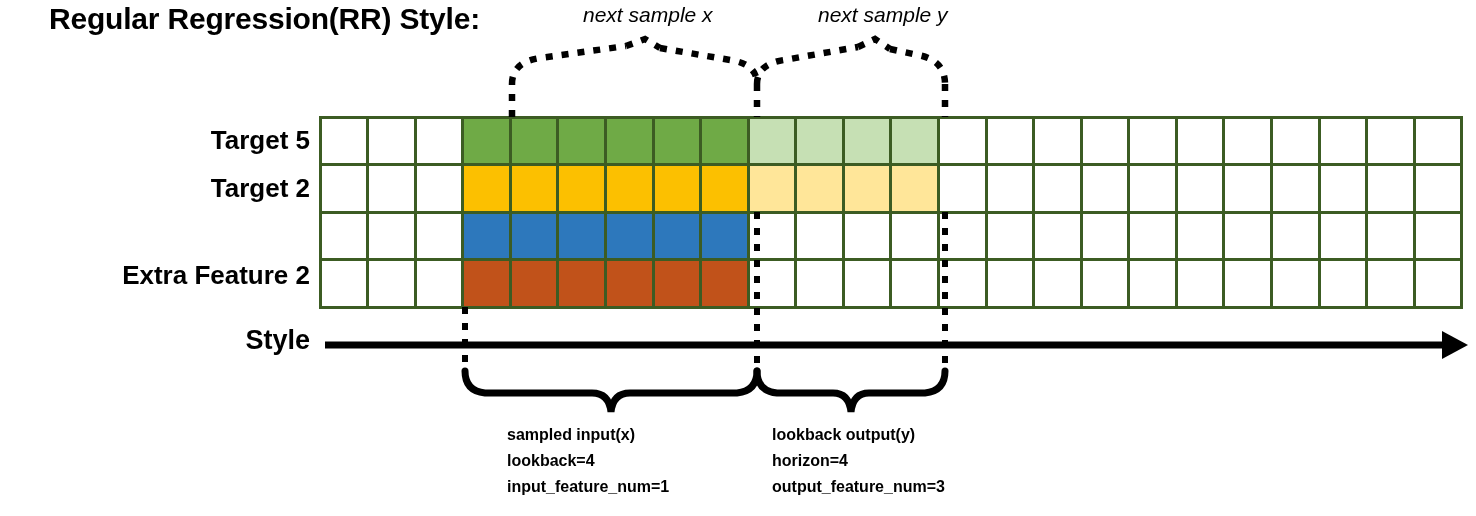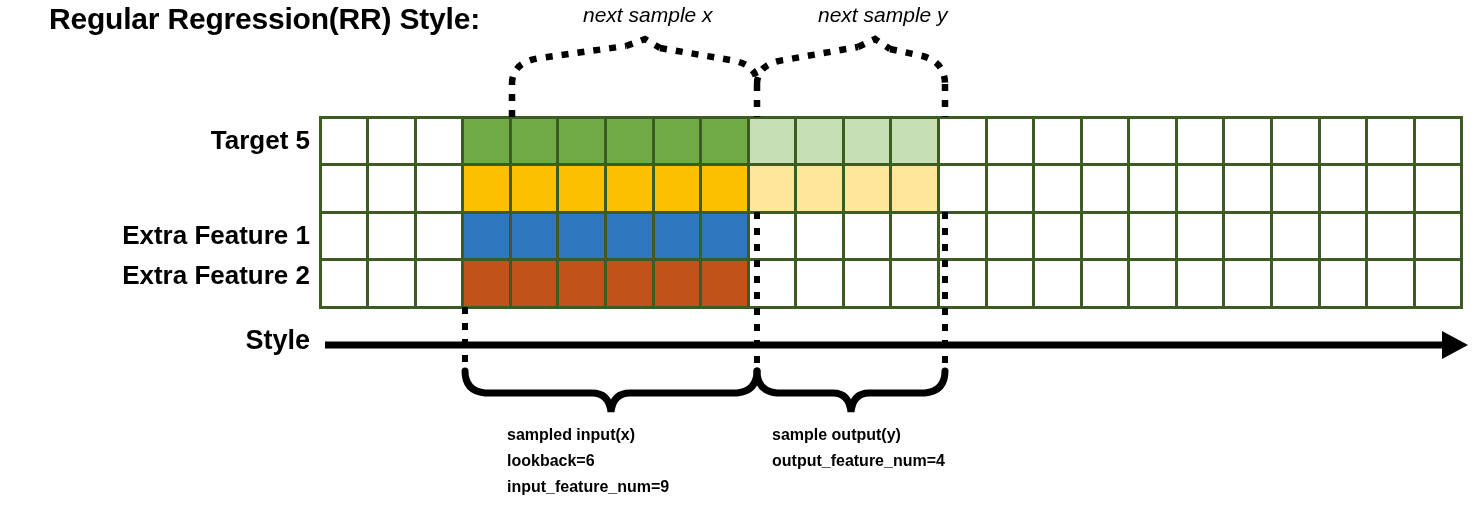--- a/index.html
+++ b/index.html
@@ -112,21 +112,21 @@
 <body>
 
 <div id="stage">
 
   <div class="abs" id="title">Regular Regression(RR) Style:</div>
 
   <div class="abs top-label" id="label-next-x">next sample x</div>
   <div class="abs top-label" id="label-next-y">next sample y</div>
 
   <div class="abs row-label" style="top:117px">Target 5</div>
-  <div class="abs row-label" style="top:212px">Extra Feature 1</div>
+  <div class="abs row-label" style="top:164.5px">Target 2</div>
   <div class="abs row-label" style="top:252px">Extra Feature 2</div>
 
   <div class="abs" id="time-label">Style</div>
 
   <div class="abs" id="grid">
       <div class="grid-row">
         <div class="cell" style="background: rgb(255, 255, 255); border-color: rgb(60, 92, 35);"></div>
         <div class="cell" style="background: rgb(255, 255, 255); border-color: rgb(60, 92, 35);"></div>
         <div class="cell" style="background: rgb(255, 255, 255); border-color: rgb(60, 92, 35);"></div>
         <div class="cell" style="background: rgb(111, 170, 70); border-color: rgb(60, 92, 35);"></div>
@@ -226,26 +226,27 @@
         <div class="cell" style="background: rgb(255, 255, 255); border-color: rgb(60, 92, 35);"></div>
         <div class="cell" style="background: rgb(255, 255, 255); border-color: rgb(60, 92, 35);"></div>
         <div class="cell" style="background: rgb(255, 255, 255); border-color: rgb(60, 92, 35);"></div>
         <div class="cell" style="background: rgb(255, 255, 255); border-color: rgb(60, 92, 35);"></div>
         <div class="cell" style="background: rgb(255, 255, 255); border-color: rgb(60, 92, 35);"></div>
       </div>
     </div>
 
   <div class="abs param-block" id="param-input">
     <div>sampled input(x)</div>
-    <div>lookback=6</div>
-    <div>input_feature_num=9</div>
+    <div>lookback=4</div>
+    <div>input_feature_num=1</div>
   </div>
   <div class="abs param-block" id="param-output">
-    <div>sample output(y)</div>
-    <div>output_feature_num=4</div>
+    <div>lookback output(y)</div>
+    <div>horizon=4</div>
+    <div>output_feature_num=3</div>
   </div>
 
   <svg class="overlay" viewBox="0 0 1476 516">
 
     <g fill="none" stroke="#000000" stroke-width="6.5" stroke-linecap="butt" stroke-dasharray="7 9">
 
       <path d="M 512 117 L 512 84"></path>
 
       <path d="M 512 84 Q 512 62 540 58 L 626 46"></path>
 

